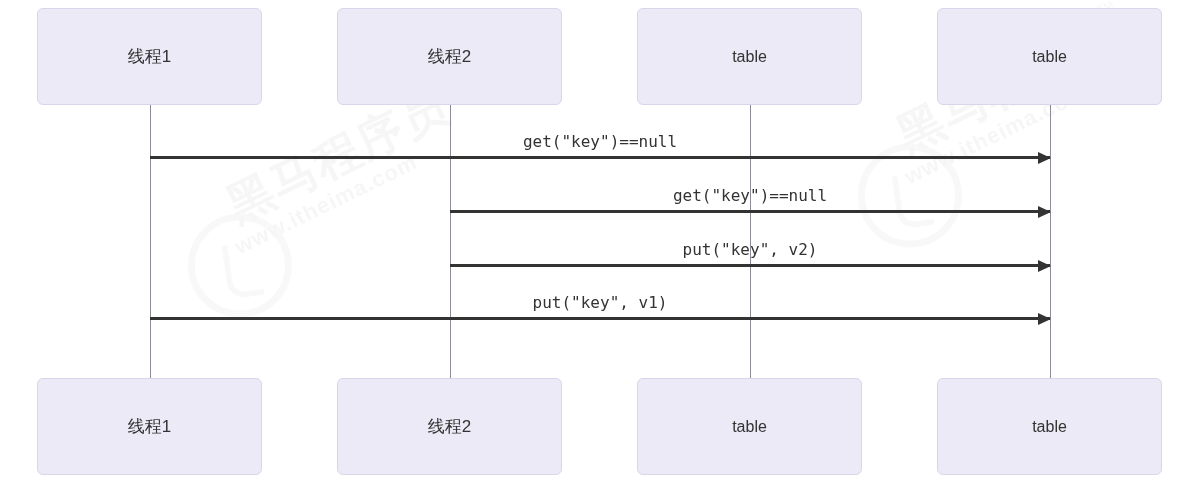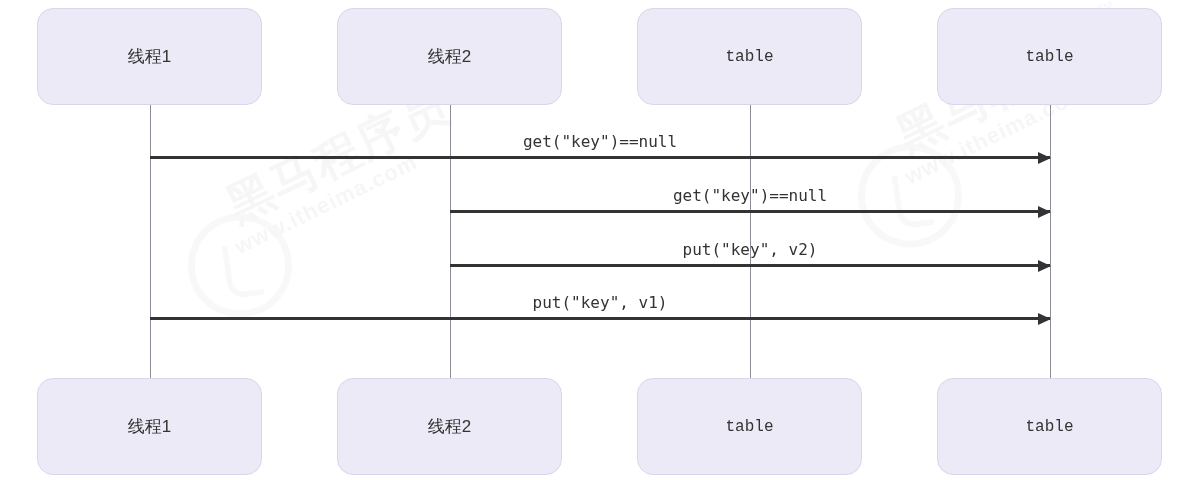--- a/index.html
+++ b/index.html
@@ -92,32 +92,32 @@
   }
 
   
   .participant-box {
     position: absolute;
     width: 225px;
     height: 97px;
     box-sizing: border-box;
     background: #ECEAF6;
     border: 1px solid #d9d6ec;
-    border-radius: 16px;
+    border-radius: 6px;
     display: flex;
     align-items: center;
     justify-content: center;
   }
   .participant-label {
     color: #333333;
     font-size: 17px;
     line-height: 1;
   }
   .participant-label.mono {
-    font-family: Liberation Mono, monospace;
+    font-family: Liberation Sans, sans-serif;
     font-size: 16px;
   }
   .participant-label.cn {
     font-family: "Liberation Sans", "DejaVu Sans", sans-serif;
   }
 
   
   .message {
     position: absolute;
     height: 3px;

